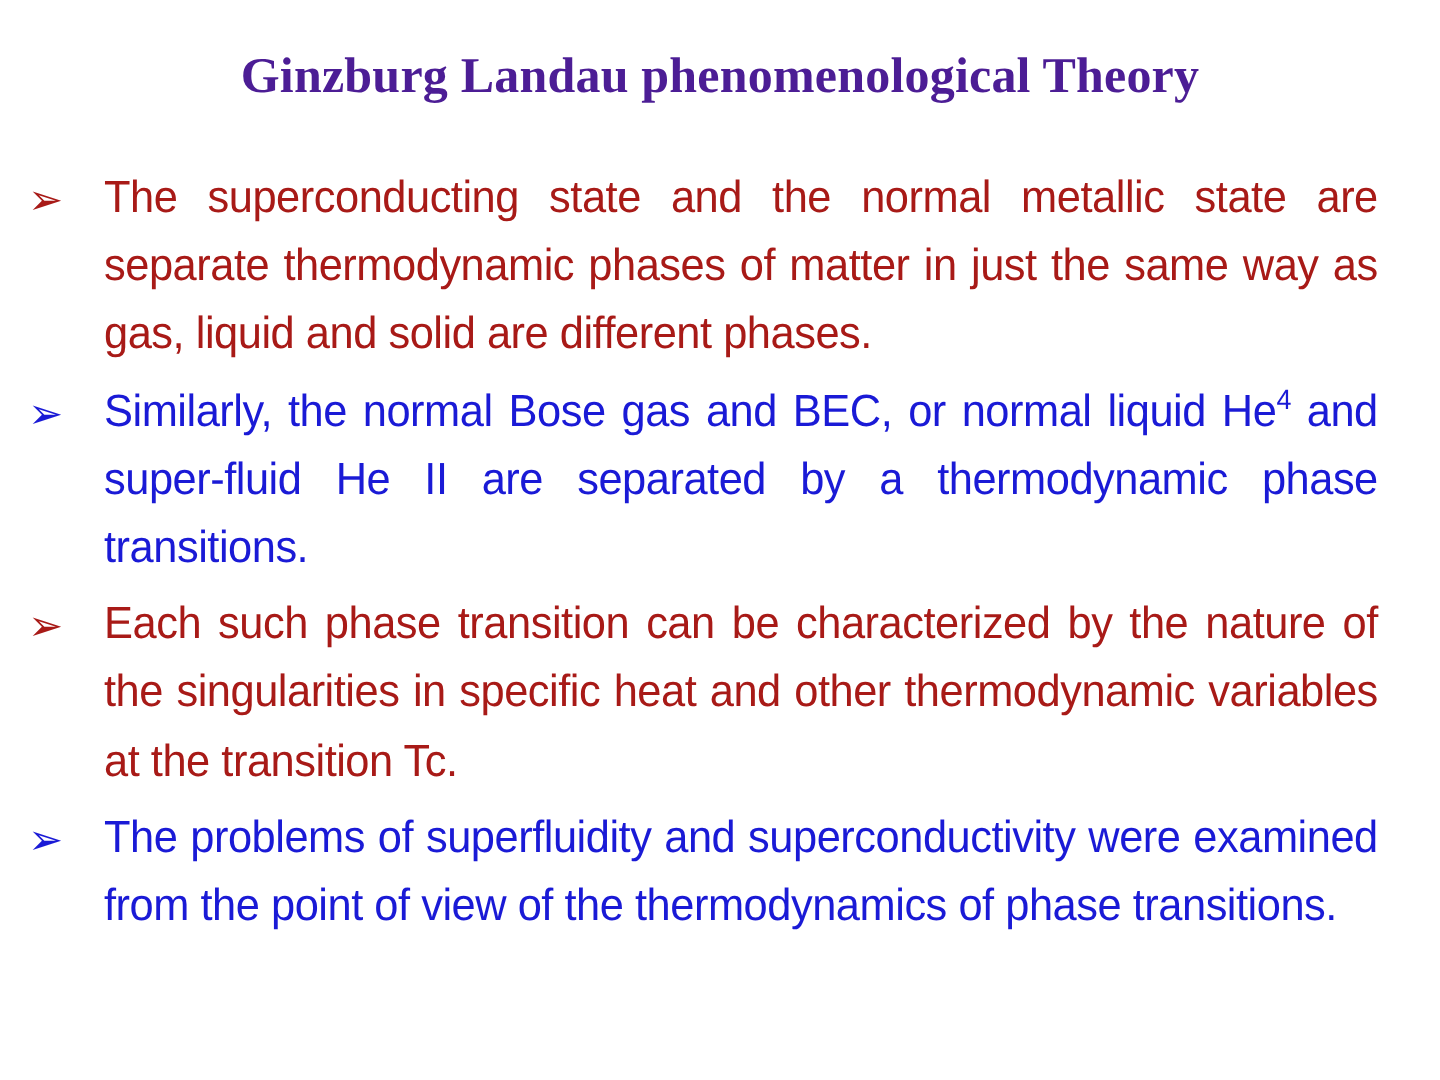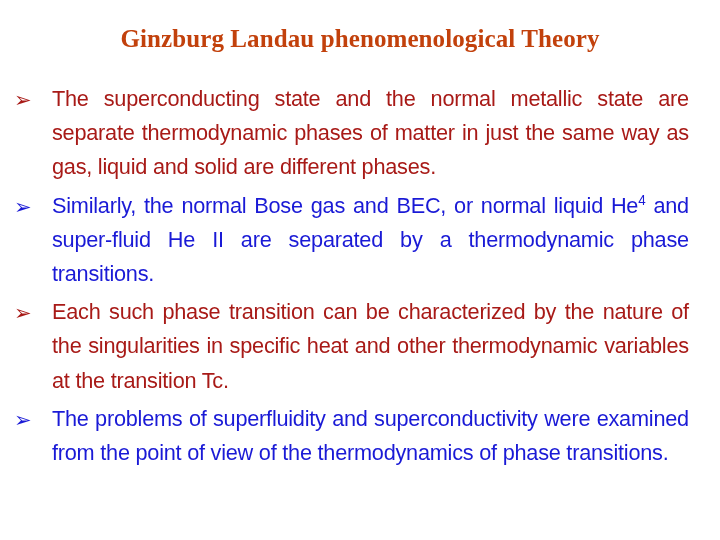--- a/index.html
+++ b/index.html
@@ -23,21 +23,21 @@
   .slide-title {
     position: absolute;
     top: 24px;
     left: 0;
     width: 720px;
     text-align: center;
     font-family: "Liberation Serif", "DejaVu Serif", serif;
     font-weight: bold;
     font-size: 25px;
     line-height: 30px;
-    color: #c2410c;
+    color: #4c1d95;
     letter-spacing: 0.1px;
   }
   .body-list {
     position: absolute;
     top: 82px;
     left: 10px;
     width: 700px;
   }
   .bullet-item {
     position: relative;

